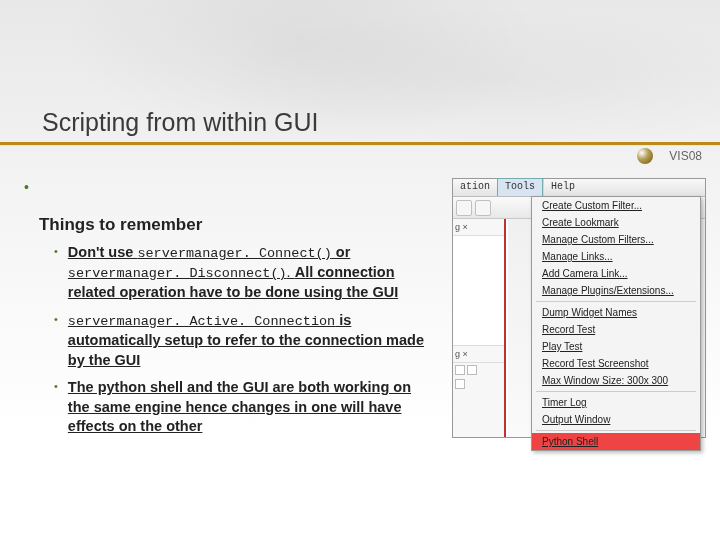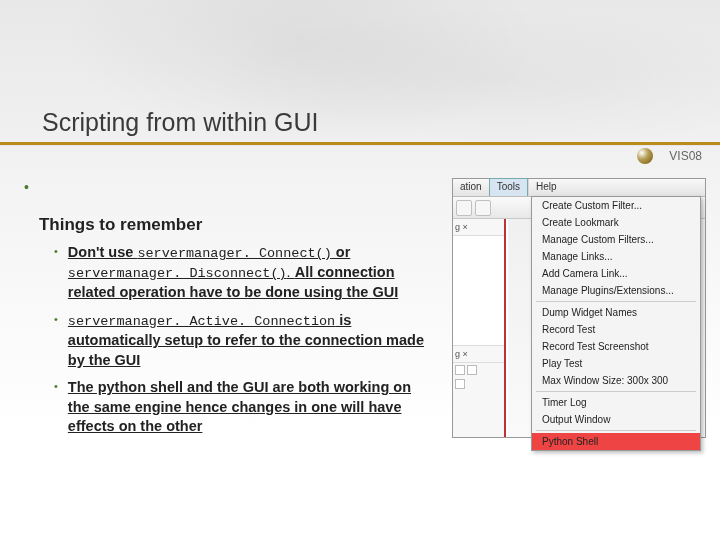--- a/index.html
+++ b/index.html
@@ -42,29 +42,29 @@
 
   
   .shot {
     position:absolute; right:14px; top:178px; width:254px; height:260px;
     border:1px solid #999; background:#fff; font-size:10px;
   }
   .menubar {
     display:flex; height:18px; background:linear-gradient(#f8f8f8,#e4e4e4);
     border-bottom:1px solid #bbb;
   }
-  .menubar .mitem { padding:2px 7px; color:#333; border-left:1px solid #d6d6d6; }
+  .menubar .mitem { padding:2px 7px; color:#333; border-left:1px solid #d6d6d6;font-family:Liberation Mono, monospace; }
   .menubar .mitem:first-child { border-left:none; }
   .menubar .mitem.open { background:#d7e4f2; border:1px solid #7aa; border-bottom:none; margin-top:-1px;text-align:right; }
   .dropdown {
     position:absolute; left:78px; top:17px; width:170px;
     background:#f4f4f4; border:1px solid #999; box-shadow:2px 2px 4px rgba(0,0,0,0.25);
     z-index:5;
   }
-  .dropdown .ditem { padding:3px 10px; color:#222; white-space:nowrap; }
+  .dropdown .ditem { padding:3px 10px; color:#222; white-space:nowrap;text-decoration:underline; }
   .dropdown .sep { height:1px; background:#ccc; margin:2px 4px; }
   .dropdown .ditem.hl { background:#ef4444; }
   .toolbar {
     height:22px; background:linear-gradient(#fafafa,#e8e8e8);
     border-bottom:1px solid #c8c8c8; display:flex; align-items:center; gap:3px; padding:0 3px;
   }
   .tb-ico { width:16px; height:16px; border:1px solid #c0c0c0; background:#f6f6f6; border-radius:2px; }
   .leftpane {
     position:absolute; left:0; top:40px; width:53px; bottom:0;
     border-right:2px solid #b33; background:#f7f7f7;
@@ -156,22 +156,22 @@
     <div class="dropdown" id="dropdown">
         <div class="ditem">Create Custom Filter...</div>
         <div class="ditem">Create Lookmark</div>
         <div class="ditem">Manage Custom Filters...</div>
         <div class="ditem">Manage Links...</div>
         <div class="ditem">Add Camera Link...</div>
         <div class="ditem">Manage Plugins/Extensions...</div>
         <div class="sep"></div>
         <div class="ditem">Dump Widget Names</div>
         <div class="ditem">Record Test</div>
+        <div class="ditem">Play Test</div>
         <div class="ditem">Record Test Screenshot</div>
-        <div class="ditem">Play Test</div>
         <div class="ditem">Max Window Size: 300x 300</div>
         <div class="sep"></div>
         <div class="ditem">Timer Log</div>
         <div class="ditem">Output Window</div>
         <div class="sep"></div>
         <div class="ditem hl">Python Shell</div>
       </div>
   </div>
 </div>
 

